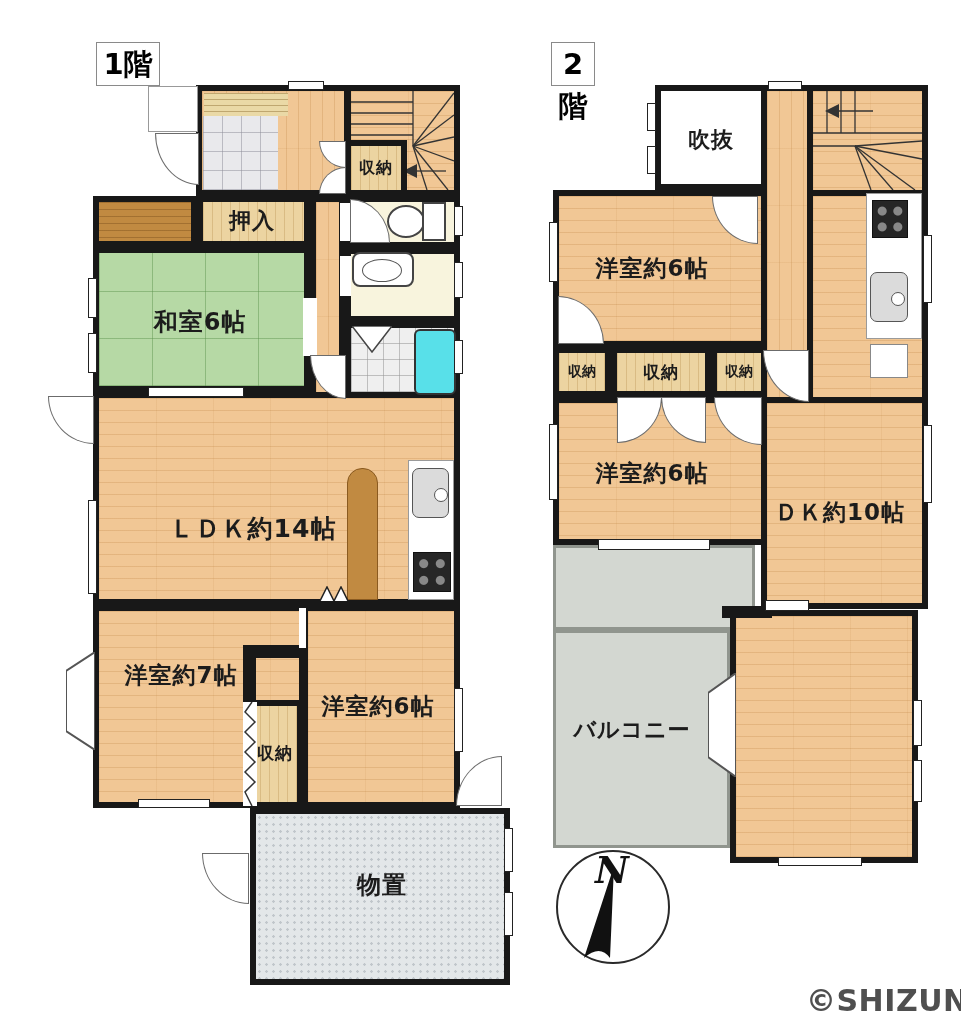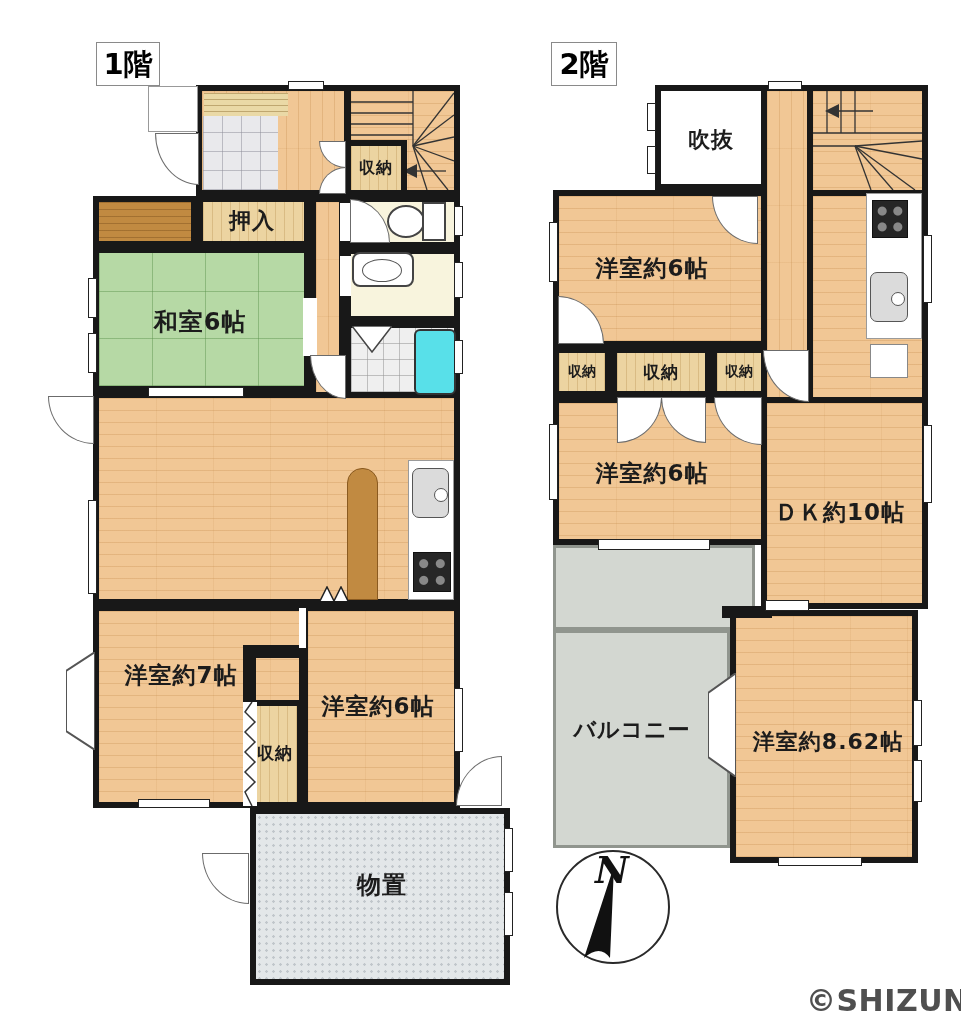--- a/index.html
+++ b/index.html
@@ -133,26 +133,27 @@
     <polygon points="29,0 29,98 0,79 0,19" fill="#fff" stroke="#555" stroke-width="2"></polygon>
   </svg>
   <div class="win" style="left:138px;top:799px;width:72px;height:9px"></div>
   <div class="win" style="left:454px;top:688px;width:9px;height:64px"></div>
   <div class="win" style="left:504px;top:828px;width:9px;height:44px"></div>
   <div class="win" style="left:504px;top:892px;width:9px;height:44px"></div>
 
   <div class="lbl" style="left:376px;top:168px;font-size:16px">収納</div>
   <div class="lbl" style="left:252px;top:221px;font-size:22px">押入</div>
   <div class="lbl" style="left:200px;top:322px;font-size:24px">和室6帖</div>
+  <div class="lbl" style="left:253px;top:528px;font-size:25px">ＬＤＫ約14帖</div>
   <div class="lbl" style="left:181px;top:675px;font-size:23px">洋室約7帖</div>
   <div class="lbl" style="left:378px;top:706px;font-size:23px">洋室約6帖</div>
   <div class="lbl" style="left:275px;top:753px;font-size:17px">収納</div>
   <div class="lbl" style="left:382px;top:885px;font-size:24px">物置</div>
 
-  <div class="flab" style="left:551px;top:42px;width:66px;height:44px">2階</div>
+  <div class="flab" style="left:551px;top:42px;width:44px;height:44px">2階</div>
 
   <div class="room whitefill" style="left:655px;top:85px;width:112px;height:105px"></div>
   <div class="room wood-v" style="left:761px;top:85px;width:52px;height:318px"></div>
   <div class="room wood-h" style="left:807px;top:85px;width:121px;height:111px">
     <svg class="svgo" style="left:0;top:0" width="109" height="99" viewBox="0 0 109 99">
       <g stroke="#333" stroke-width="1.3" fill="none">
         <line x1="14" y1="0" x2="14" y2="42"></line>
           <line x1="28" y1="0" x2="28" y2="42"></line>
           <line x1="42" y1="0" x2="42" y2="42"></line>
         <line x1="0" y1="42" x2="109" y2="42"></line>
@@ -210,21 +211,20 @@
   <div class="win" style="left:778px;top:857px;width:84px;height:9px"></div>
 
   <div class="lbl" style="left:711px;top:140px;font-size:22px">吹抜</div>
   <div class="lbl" style="left:652px;top:268px;font-size:23px">洋室約6帖</div>
   <div class="lbl" style="left:582px;top:372px;font-size:14px;letter-spacing:0">収納</div>
   <div class="lbl" style="left:661px;top:372px;font-size:17px">収納</div>
   <div class="lbl" style="left:739px;top:372px;font-size:14px;letter-spacing:0">収納</div>
   <div class="lbl" style="left:652px;top:473px;font-size:23px">洋室約6帖</div>
   <div class="lbl" style="left:840px;top:512px;font-size:23px">ＤＫ約10帖</div>
   <div class="lbl" style="left:632px;top:730px;font-size:22px">バルコニー</div>
-  <div class="lbl" style="left:828px;top:742px;font-size:22px">洋室約8.62帖</div>
 
   <div class="compass" style="left:556px;top:850px;width:110px;height:110px"></div>
   <div class="nlbl" style="left:595px;top:848px">N</div>
   <svg class="svgo" style="left:576px;top:858px;z-index:3" width="70" height="104" viewBox="0 0 70 104">
     <path d="M38,8 L8,100 Q24,86 34,100 Z" fill="#111"></path>
   </svg>
 
   <div class="wm" style="left:806px;top:983px">©SHIZUNAVI</div>
 
 </div>

